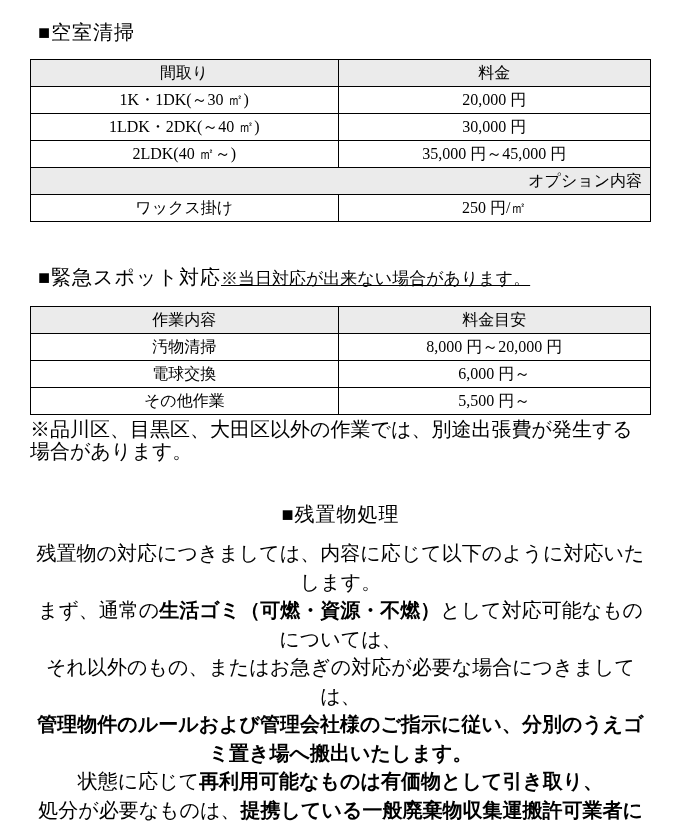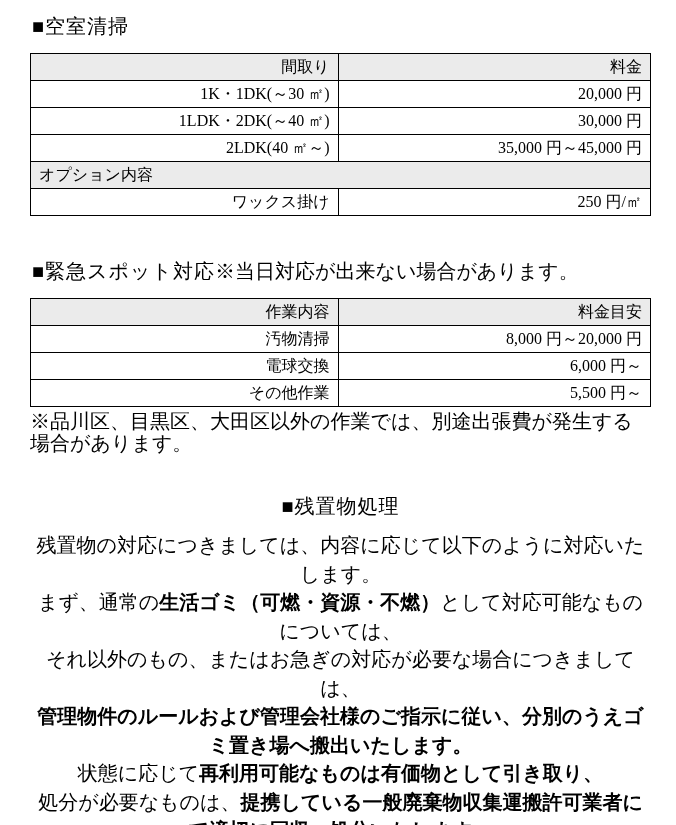--- a/index.html
+++ b/index.html
@@ -12,55 +12,56 @@
     min-height: 825px;
     color: #000000;
     font-family: "Liberation Serif", "DejaVu Serif", serif;
     box-sizing: border-box;
   }
   .page {
     padding: 10px 25px 20px 30px;
   }
   section { display: block; }
   .sec-title {
-    margin: 2px;
+    margin: 8px;
     font-size: 20px;
     font-weight: normal;
     line-height: 28px;
     letter-spacing: 1px;
   }
   .sec-title .title-note {
-    font-size: 20px;
+    font-size: 17px;
     letter-spacing: 0;
+    text-decoration: underline;
   }
   .price-table {
     border-collapse: collapse;
     width: 100%;
     margin-top: 13px;
     font-size: 16px;
     table-layout: fixed;
   }
   .price-table th,
   .price-table td {
     border: 1px solid #000000;
     padding: 3px 8px;
     line-height: 20px;
     font-weight: normal;
-    text-align: right;
+    text-align: center;
     vertical-align: middle;
     overflow: hidden;
   }
   .price-table col.c1 { width: 49.6%; }
   .price-table col.c2 { width: 50.4%; }
   .price-table .head-row th,
   .price-table .head-row td {
     background: #ebebeb;
   }
   .price-table .span-cell {
-    text-align: left;
+    text-align: right;
     margin-left: 39px;
   }
   .footnote {
     font-size: 20px;
     line-height: 22px;
     margin-top: 3px;
   }
   .section-emergency { margin-top: 41px; }
   .section-disposal  { margin-top: 38px; text-align: center; }
   .paragraph {

